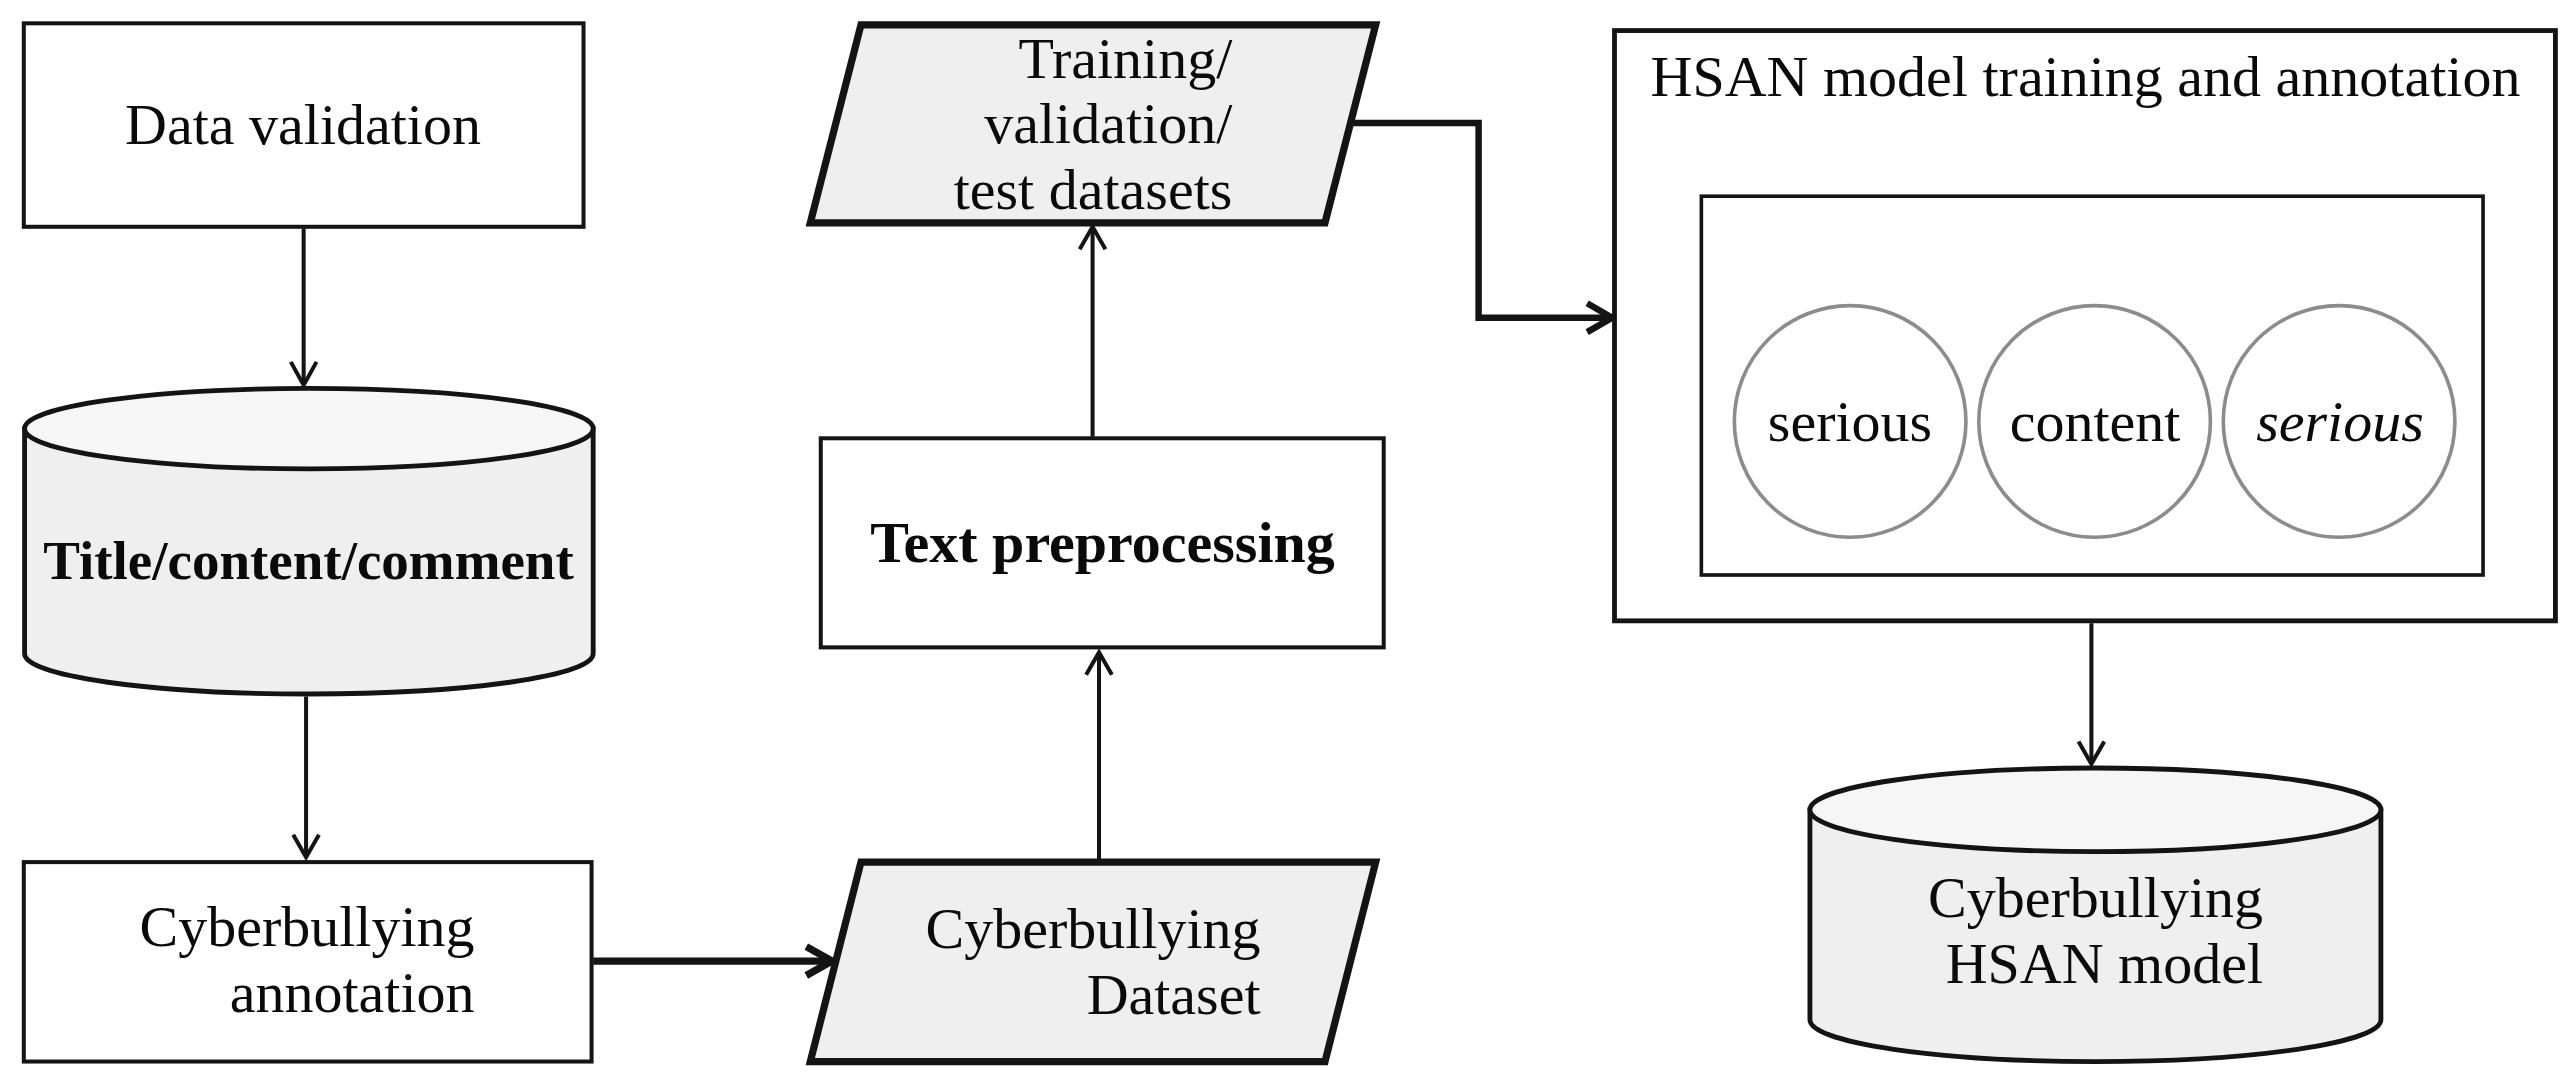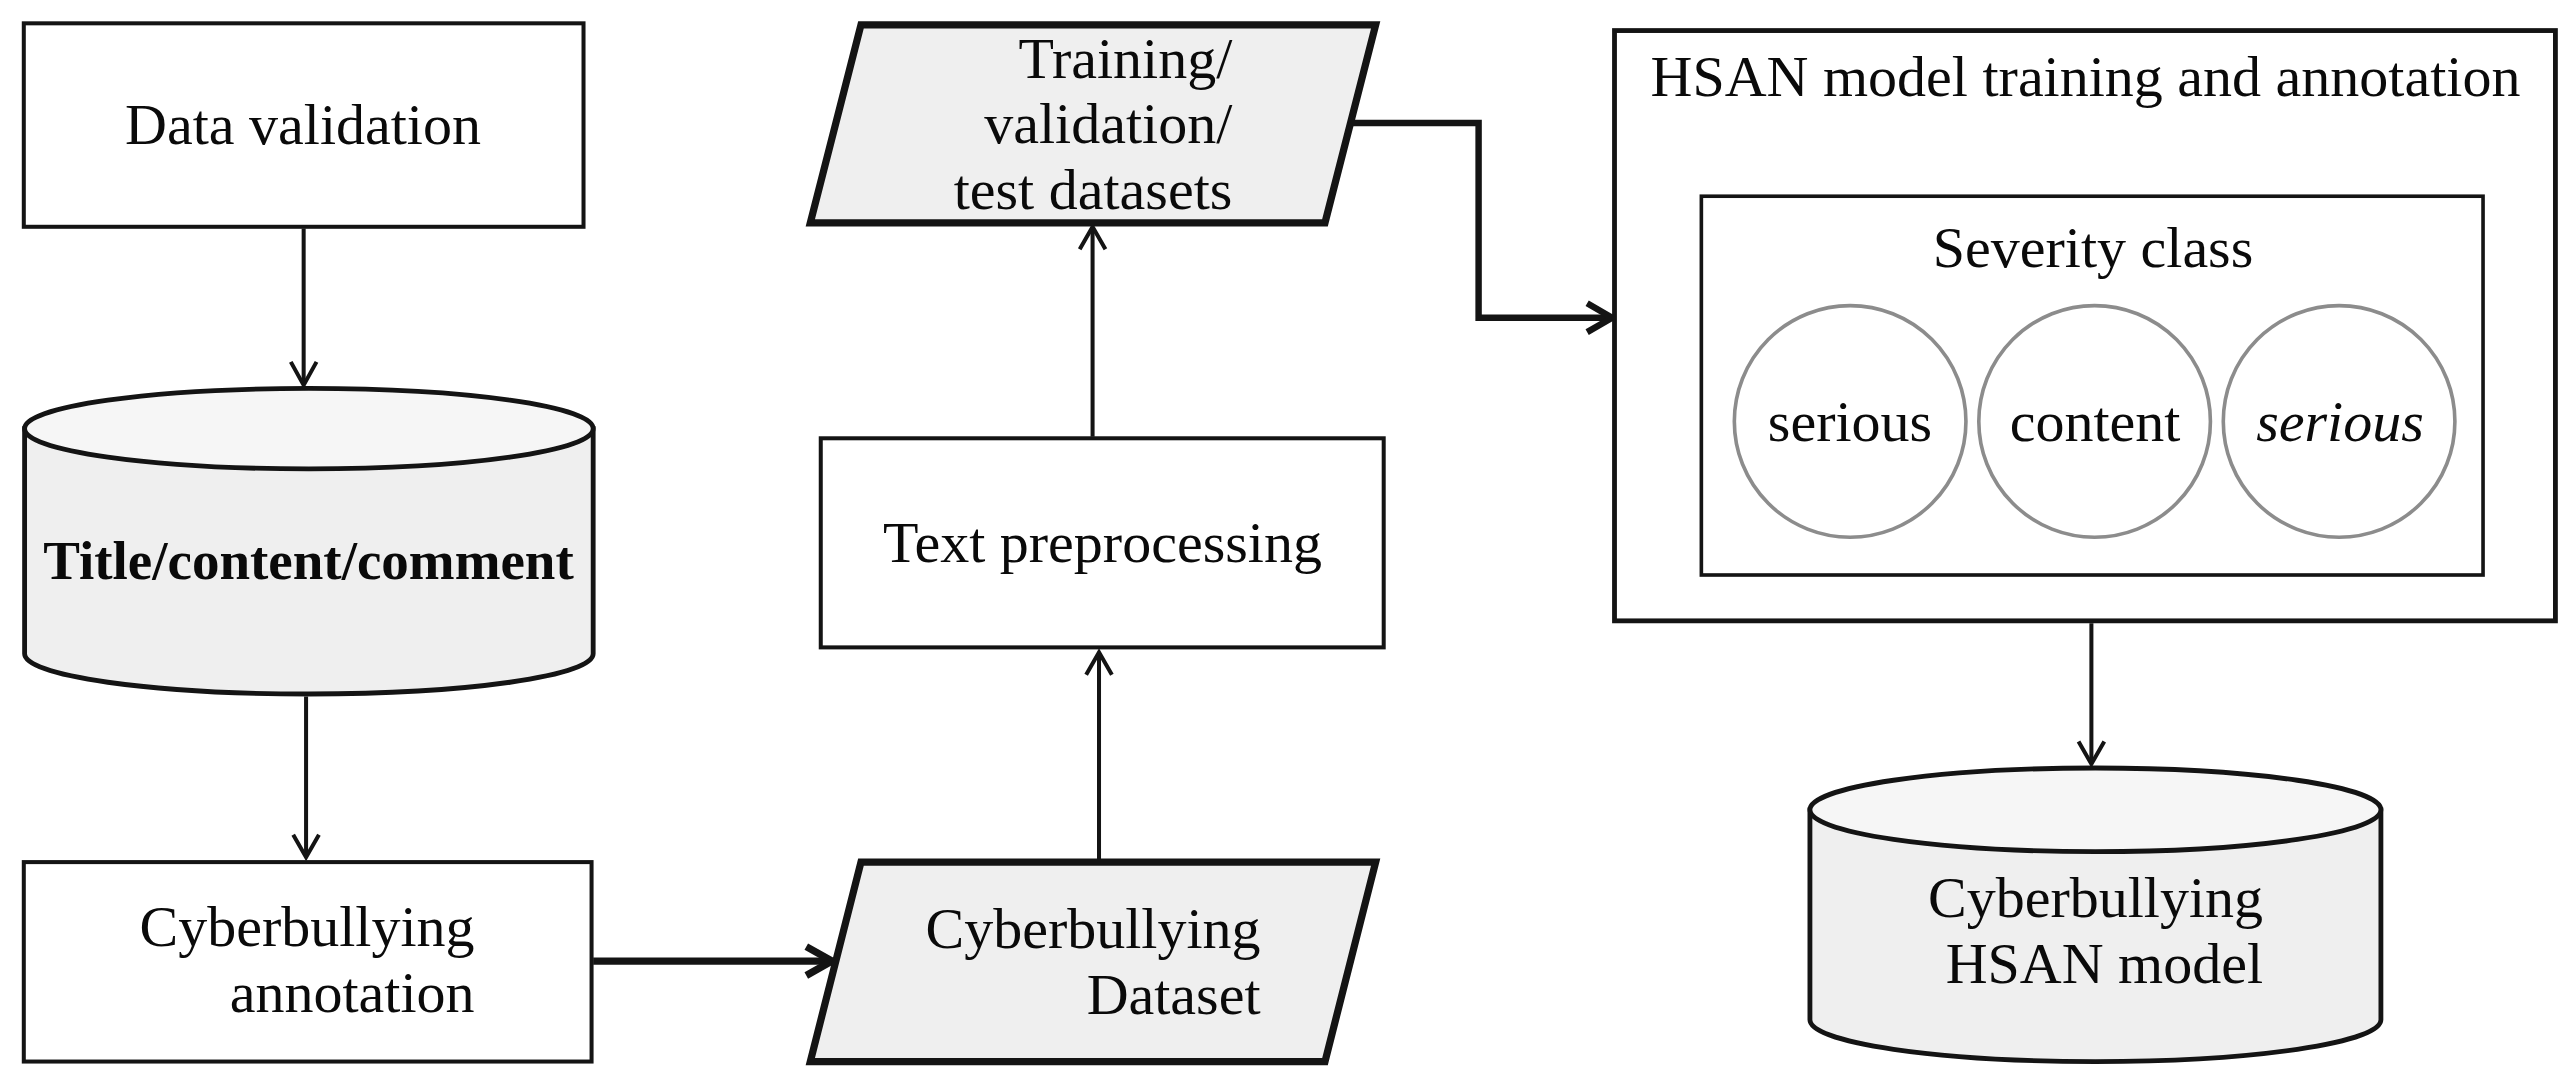--- a/index.html
+++ b/index.html
@@ -109,29 +109,28 @@
   <div class="label" style="left:23px; top:23px; width:560px; height:204px;">Data validation</div>
 
   <div class="label small" style="left:24px; top:429px; width:569px; height:265px;font-weight:bold;">Title/content/comment</div>
 
   <div class="label" style="left:23px; top:862px; width:568px; height:196px;">Cyberbullying
 annotation</div>
 
   <div class="label" style="left:810px; top:862px; width:566px; height:200px;">Cyberbullying
 Dataset</div>
 
-  <div class="label" style="left:821px; top:438px; width:563px; height:209px;">Text preprocessing</div>
+  <div class="label" style="left:821px; top:438px; width:563px; height:209px;font-weight:bold;">Text preprocessing</div>
 
   <div class="label" style="left:810px; top:25px; width:566px; height:198px;">Training/
 validation/
 test datasets</div>
 
   <div class="label" style="left:1615px; top:39px; width:941px; height:76px;">HSAN model training and annotation</div>
 
-  <div class="label" style="left:1702px; top:211px; width:782px; height:74px;">Severity class</div>
 
   <div class="label" style="left:1734px; top:306px; width:232px; height:232px;">serious</div>
 
   <div class="label" style="left:1979px; top:306px; width:232px; height:232px;">content</div>
 
   <div class="label" style="left:2224px; top:306px; width:232px; height:232px;font-style:italic;">serious</div>
 
   <div class="label" style="left:1810px; top:810px; width:571px; height:241px;">Cyberbullying
 HSAN model</div>
 

